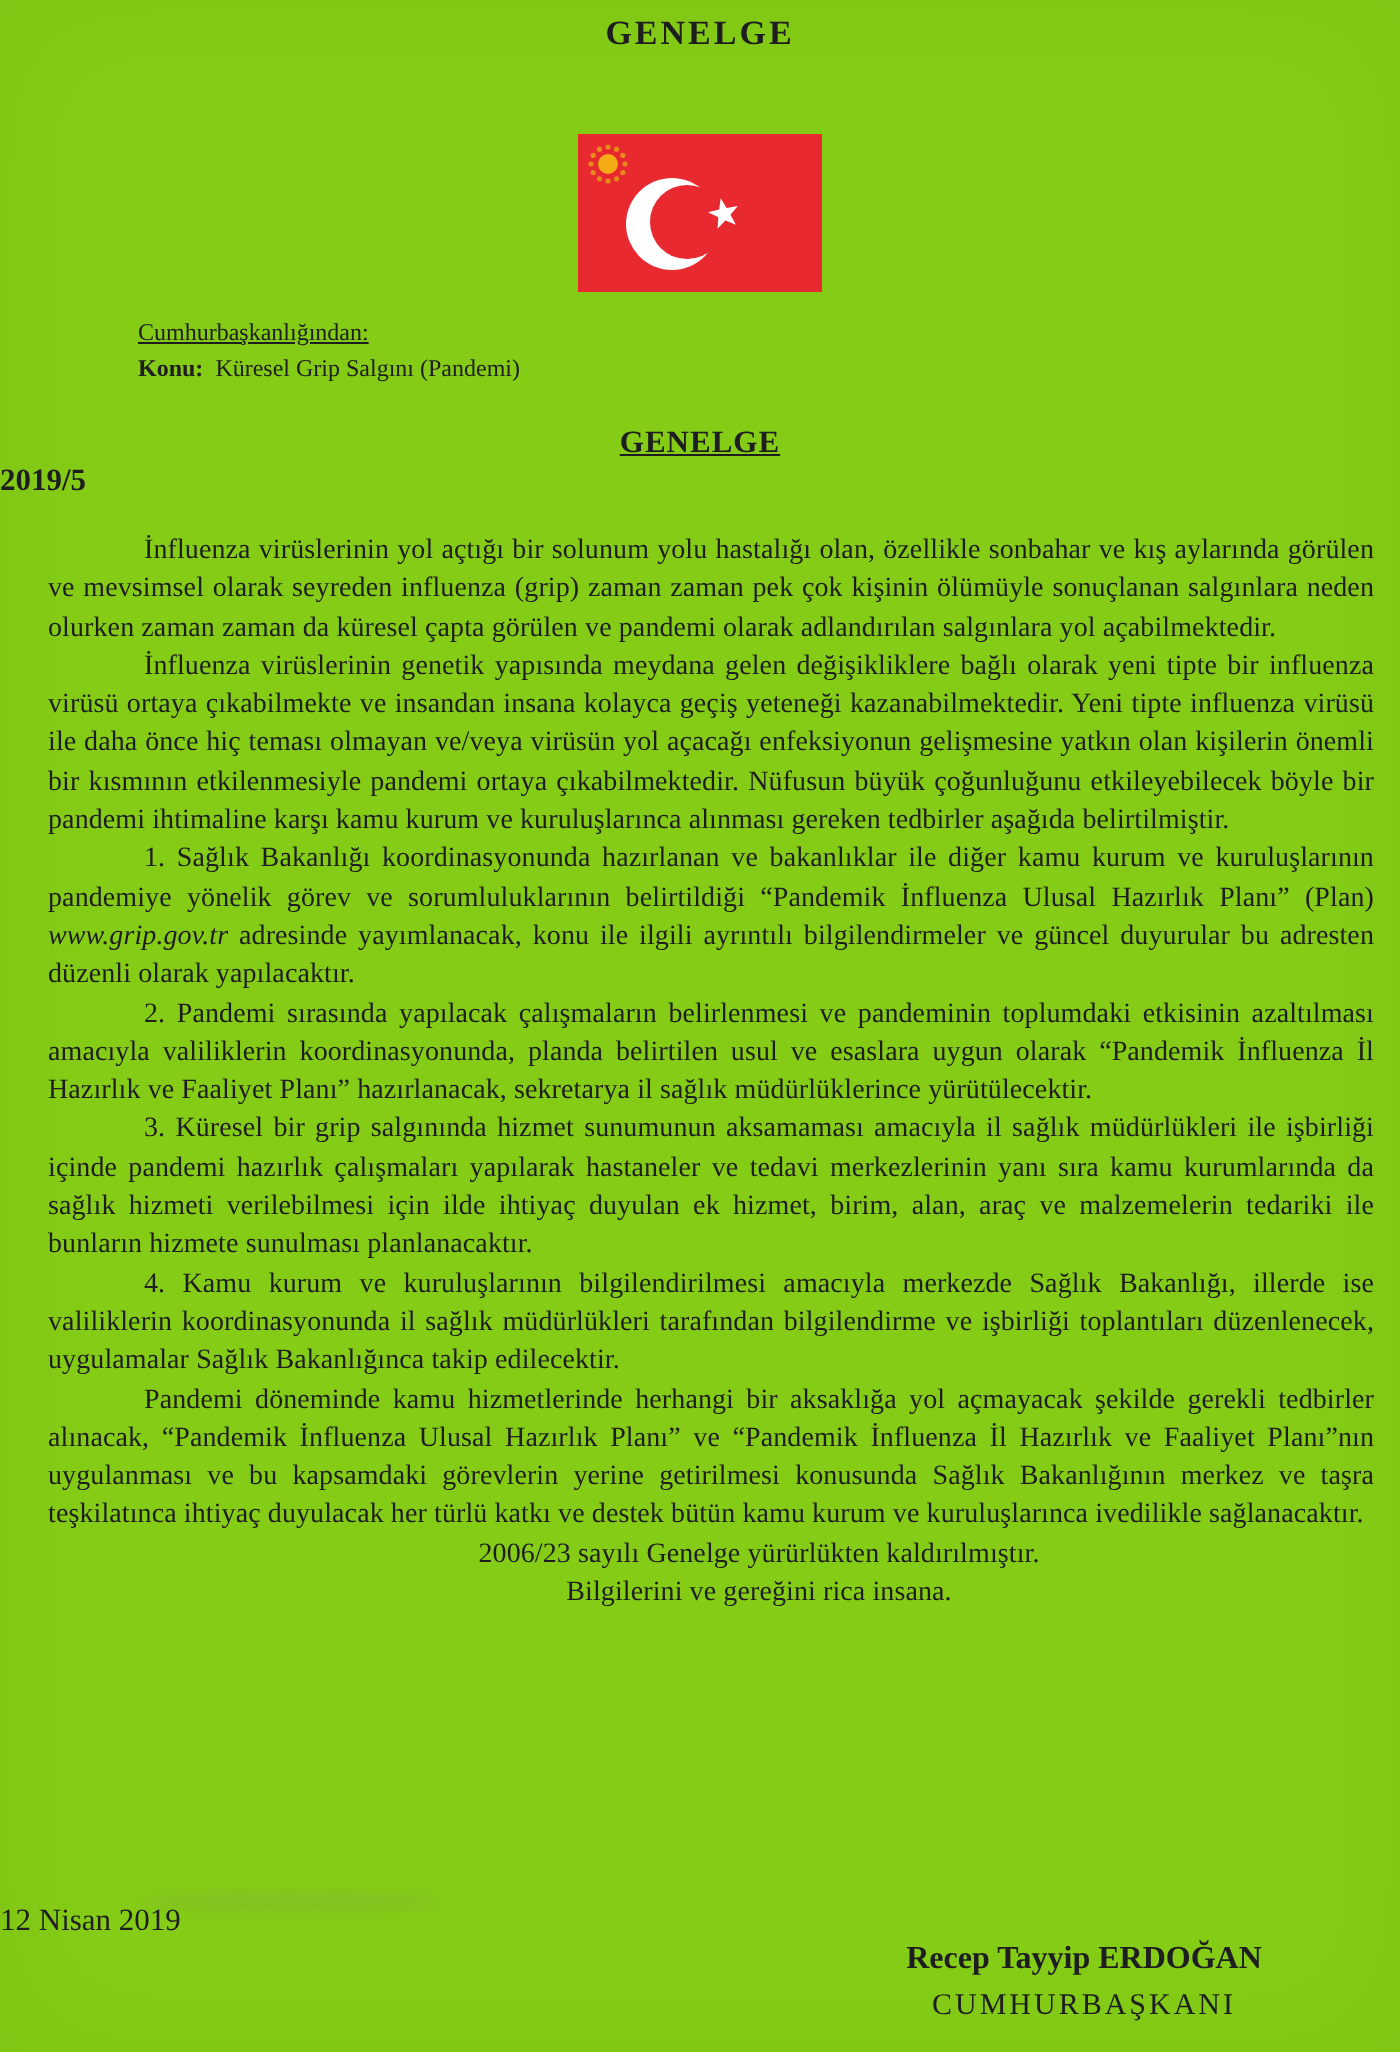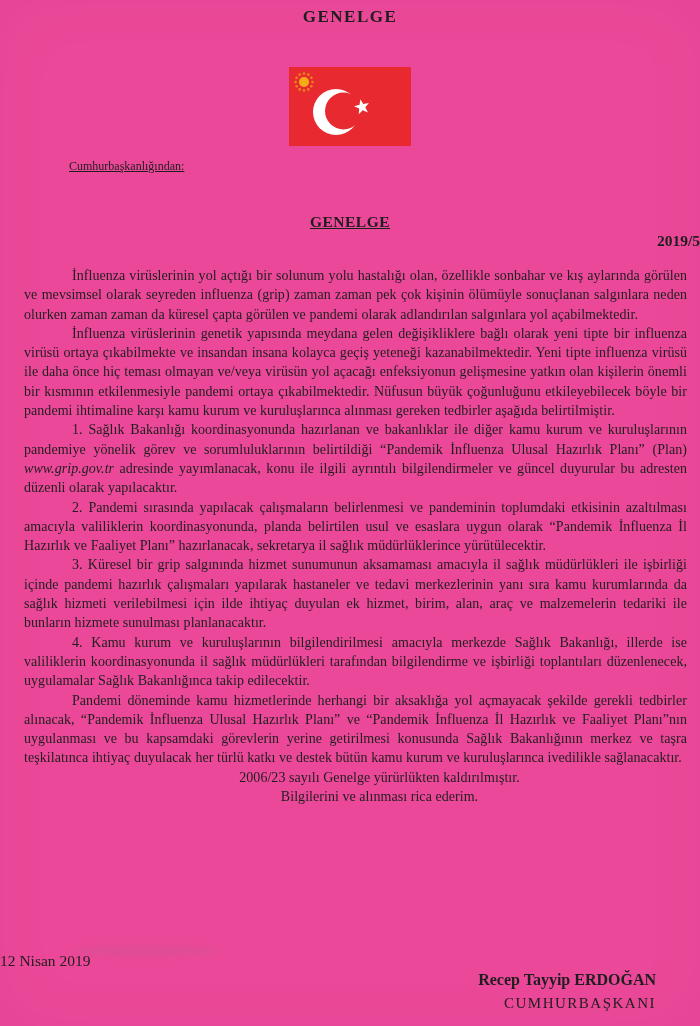--- a/index.html
+++ b/index.html
@@ -1,20 +1,20 @@
 <!DOCTYPE html>
 <html lang="tr"><head>
 <meta charset="utf-8">
 <style>
   html,body{margin:0;padding:0;background:#e9e9e9;}
   .page{
     position:relative;
     width:700px;height:1026px;
     margin:0 auto;
-    background:#ec4899;
+    background:#84cc16;
     box-shadow:inset 0 0 70px rgba(0,0,0,0.035);
     font-family:"Liberation Serif","DejaVu Serif",serif;
     color:#1e1e1e;
     overflow:hidden;
   }
   .doc-title{
     position:absolute;top:7px;left:0;right:0;
     text-align:center;
     font-weight:bold;font-size:17px;letter-spacing:1.5px;
   }
@@ -33,21 +33,21 @@
   .subject-line{margin:0;}
   .subject-label{font-weight:bold;}
   .subject-text{padding-left:6px;}
   .circular-heading{
     position:absolute;top:213px;left:0;right:0;
     text-align:center;font-weight:bold;font-size:15.5px;letter-spacing:0.5px;
     text-decoration:underline;
   }
   .circular-number{
     position:absolute;top:232px;left:0;right:0;
-    text-align:right;font-weight:bold;font-size:15.5px;
+    text-align:left;font-weight:bold;font-size:15.5px;
   }
   .body-text{
     position:absolute;left:24px;top:266px;width:663px;
   }
   .body-text p{
     margin:0;
     text-indent:48px;
     text-align:justify;
     font-size:14px;
     line-height:19.3px;
@@ -60,21 +60,21 @@
     background:rgba(120,120,120,0.12);
     border-radius:50%;
     filter:blur(3px);
   }
   .date-line{
     position:absolute;top:952px;left:0;right:0;
     text-align:left;font-size:15.5px;
   }
   .signature{
     position:absolute;left:428px;top:971px;width:228px;
-    text-align:right;
+    text-align:center;
   }
   .sig-name{font-weight:bold;font-size:16px;margin:0;}
   .sig-title{font-size:15px;letter-spacing:1.5px;margin:6px 0 0 0;font-family:Liberation Serif, serif;}
 </style>
 </head>
 <body>
 
 <div class="page">
 
   <div class="doc-title">GENELGE</div>
@@ -96,35 +96,38 @@
       <circle cx="10.7" cy="7.6" r="1.3"></circle>
       <circle cx="15" cy="6.5" r="1.3"></circle>
       <circle cx="19.3" cy="7.6" r="1.3"></circle>
       <circle cx="22.4" cy="10.7" r="1.3"></circle>
     </g>
     <circle cx="15" cy="15" r="5" fill="#f3ac14"></circle>
   </svg>
 
   <div class="header-block">
     <p class="from-line">Cumhurbaşkanlığından:</p>
+    <p class="subject-line">
+      <span class="subject-label">Konu:</span><span class="subject-text">Küresel Grip Salgını (Pandemi)</span>
+    </p>
   </div>
 
   <div class="circular-heading">GENELGE</div>
   <div class="circular-number">2019/5</div>
 
   <div class="body-text">
     <p>İnfluenza virüslerinin yol açtığı bir solunum yolu hastalığı olan, özellikle sonbahar ve kış aylarında görülen ve mevsimsel olarak seyreden influenza (grip) zaman zaman pek çok kişinin ölümüyle sonuçlanan salgınlara neden olurken zaman zaman da küresel çapta görülen ve pandemi olarak adlandırılan salgınlara yol açabilmektedir.</p>
     <p>İnfluenza virüslerinin genetik yapısında meydana gelen değişikliklere bağlı olarak yeni tipte bir influenza virüsü ortaya çıkabilmekte ve insandan insana kolayca geçiş yeteneği kazanabilmektedir. Yeni tipte influenza virüsü ile daha önce hiç teması olmayan ve/veya virüsün yol açacağı enfeksiyonun gelişmesine yatkın olan kişilerin önemli bir kısmının etkilenmesiyle pandemi ortaya çıkabilmektedir. Nüfusun büyük çoğunluğunu etkileyebilecek böyle bir pandemi ihtimaline karşı kamu kurum ve kuruluşlarınca alınması gereken tedbirler aşağıda belirtilmiştir.</p>
     <p><span>1. Sağlık Bakanlığı koordinasyonunda hazırlanan ve bakanlıklar ile diğer kamu kurum ve kuruluşlarının pandemiye yönelik görev ve sorumluluklarının belirtildiği “Pandemik İnfluenza Ulusal Hazırlık Planı” (Plan) </span><span class="url-italic">www.grip.gov.tr</span><span> adresinde yayımlanacak, konu ile ilgili ayrıntılı bilgilendirmeler ve güncel duyurular bu adresten düzenli olarak yapılacaktır.</span></p>
     <p>2. Pandemi sırasında yapılacak çalışmaların belirlenmesi ve pandeminin toplumdaki etkisinin azaltılması amacıyla valiliklerin koordinasyonunda, planda belirtilen usul ve esaslara uygun olarak “Pandemik İnfluenza İl Hazırlık ve Faaliyet Planı” hazırlanacak, sekretarya il sağlık müdürlüklerince yürütülecektir.</p>
     <p>3. Küresel bir grip salgınında hizmet sunumunun aksamaması amacıyla il sağlık müdürlükleri ile işbirliği içinde pandemi hazırlık çalışmaları yapılarak hastaneler ve tedavi merkezlerinin yanı sıra kamu kurumlarında da sağlık hizmeti verilebilmesi için ilde ihtiyaç duyulan ek hizmet, birim, alan, araç ve malzemelerin tedariki ile bunların hizmete sunulması planlanacaktır.</p>
     <p>4. Kamu kurum ve kuruluşlarının bilgilendirilmesi amacıyla merkezde Sağlık Bakanlığı, illerde ise valiliklerin koordinasyonunda il sağlık müdürlükleri tarafından bilgilendirme ve işbirliği toplantıları düzenlenecek, uygulamalar Sağlık Bakanlığınca takip edilecektir.</p>
     <p>Pandemi döneminde kamu hizmetlerinde herhangi bir aksaklığa yol açmayacak şekilde gerekli tedbirler alınacak, “Pandemik İnfluenza Ulusal Hazırlık Planı” ve “Pandemik İnfluenza İl Hazırlık ve Faaliyet Planı”nın uygulanması ve bu kapsamdaki görevlerin yerine getirilmesi konusunda Sağlık Bakanlığının merkez ve taşra teşkilatınca ihtiyaç duyulacak her türlü katkı ve destek bütün kamu kurum ve kuruluşlarınca ivedilikle sağlanacaktır.</p>
     <p class="short">2006/23 sayılı Genelge yürürlükten kaldırılmıştır.</p>
-    <p class="short">Bilgilerini ve alınması rica ederim.</p>
+    <p class="short">Bilgilerini ve gereğini rica insana.</p>
   </div>
 
   <div class="scan-smudge"></div>
 
   <div class="date-line">12 Nisan 2019</div>
 
   <div class="signature">
     <p class="sig-name">Recep Tayyip ERDOĞAN</p>
     <p class="sig-title">CUMHURBAŞKANI</p>
   </div>

